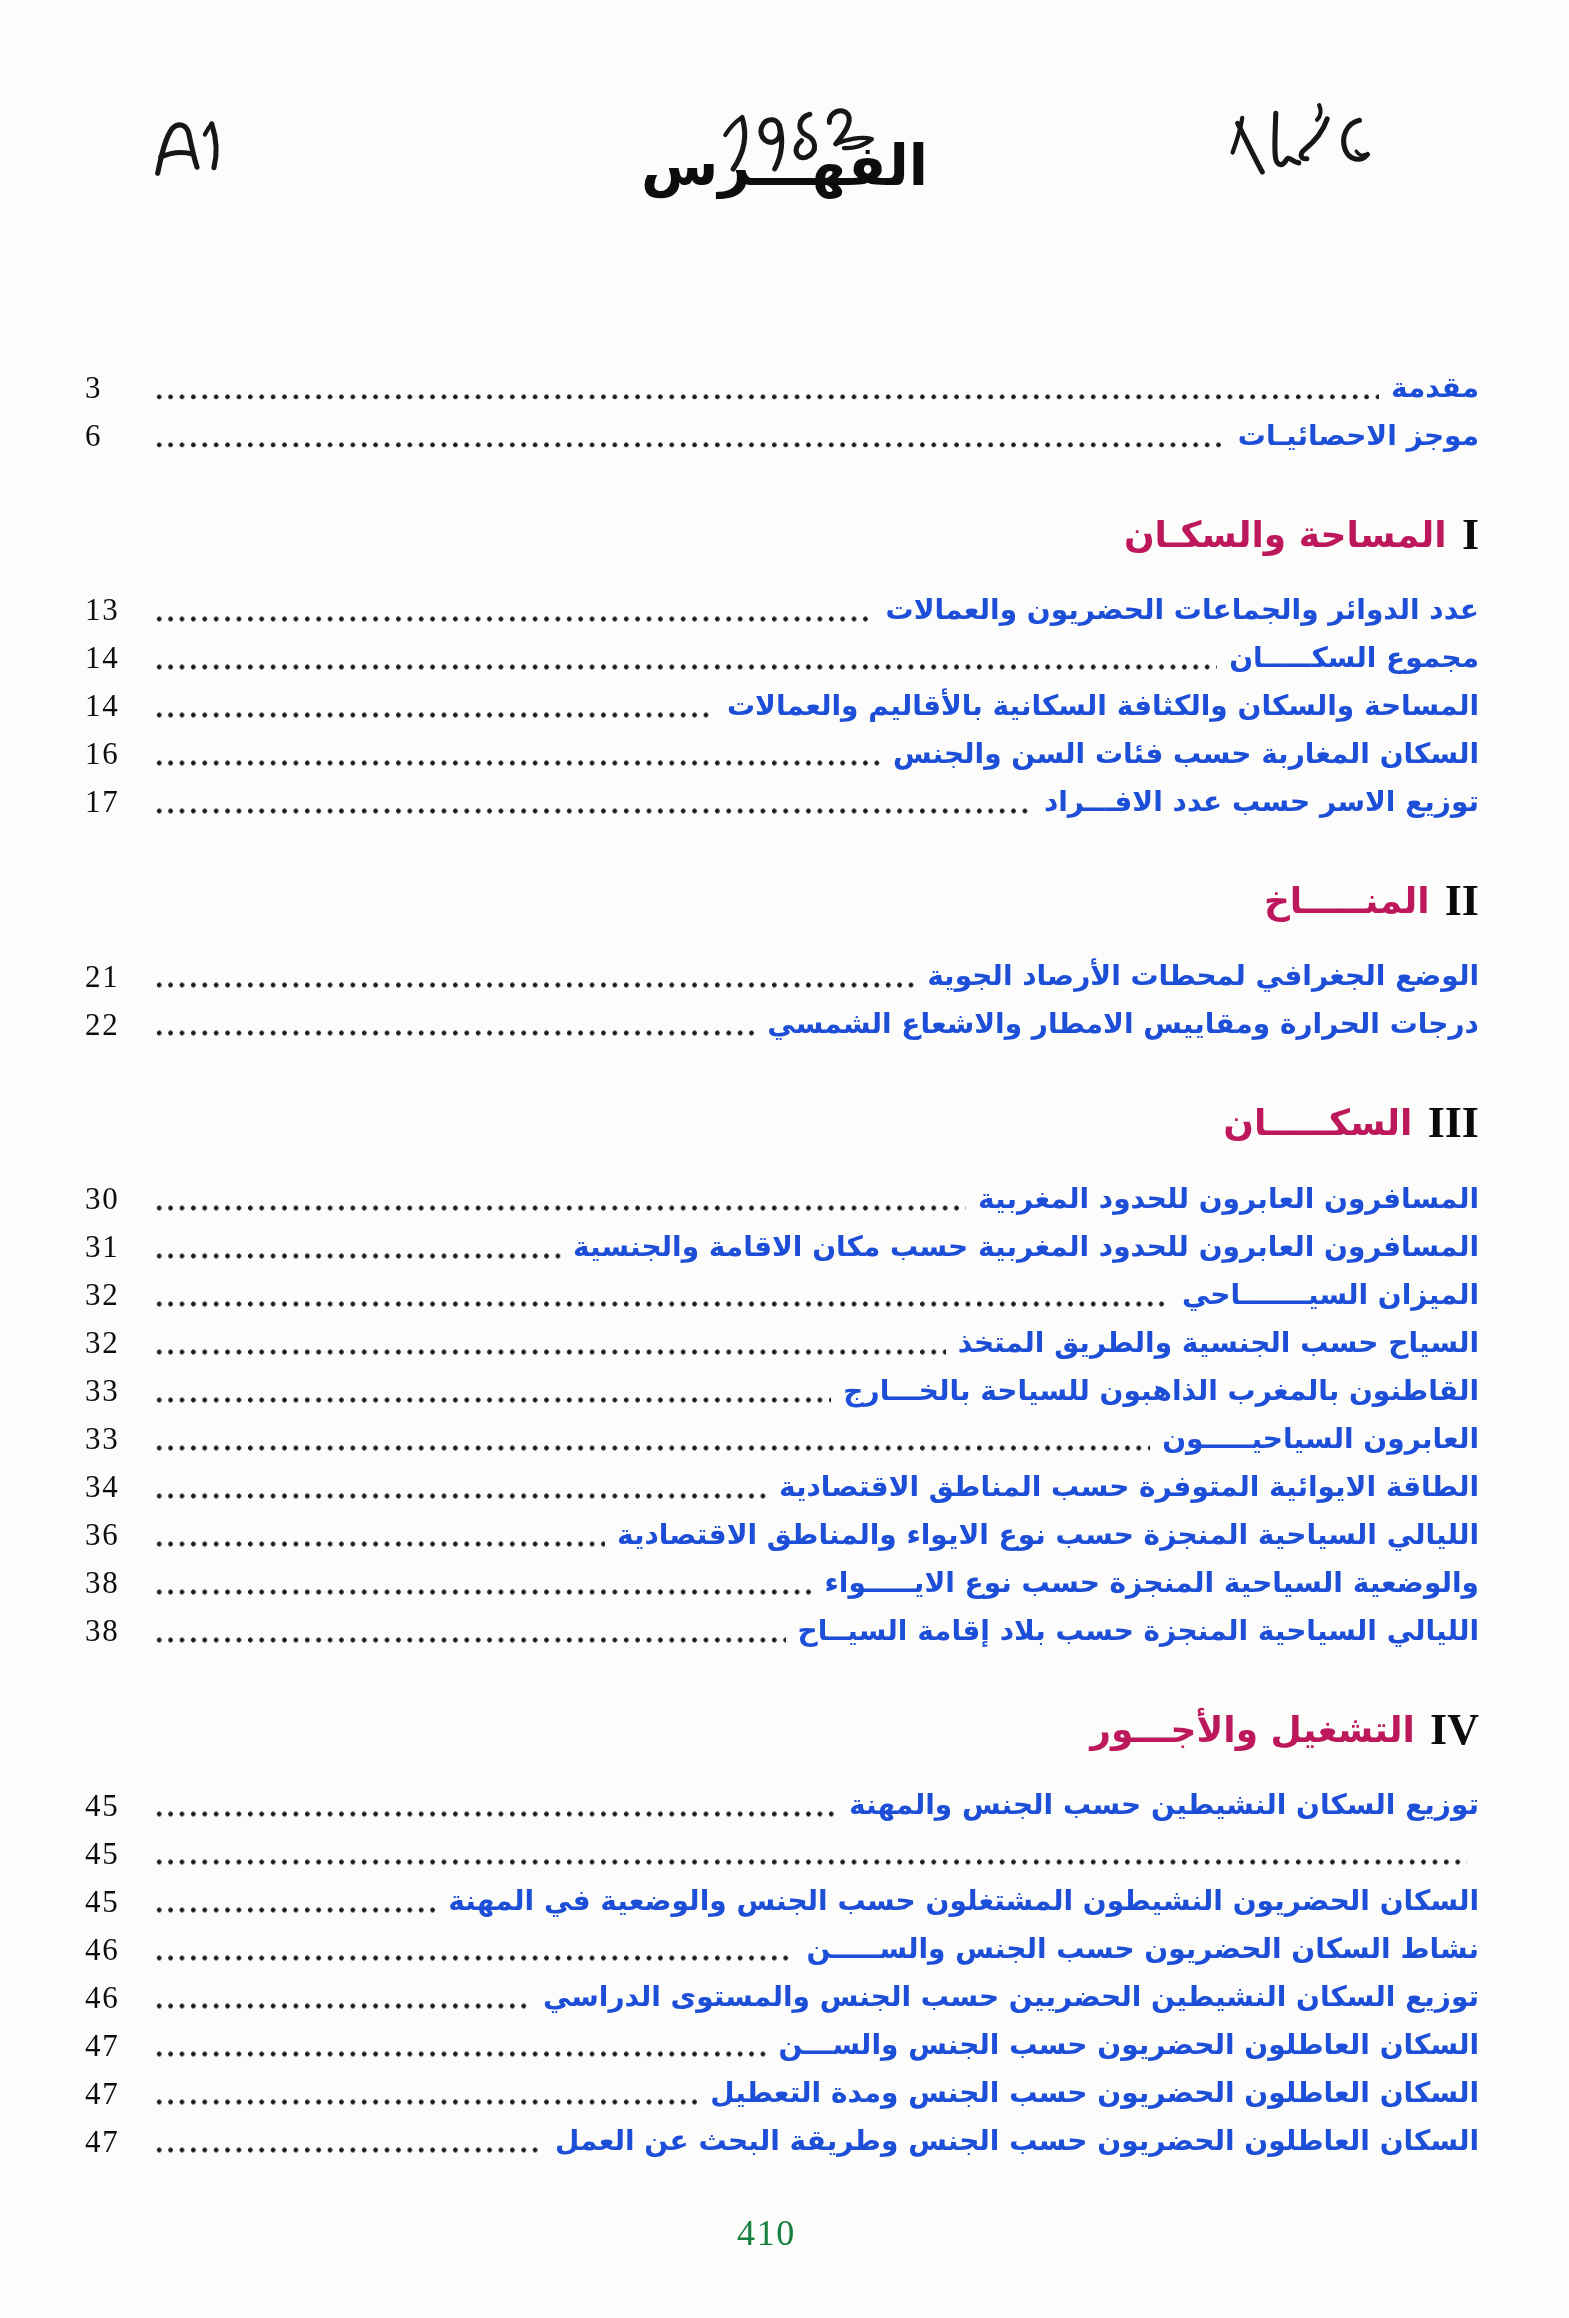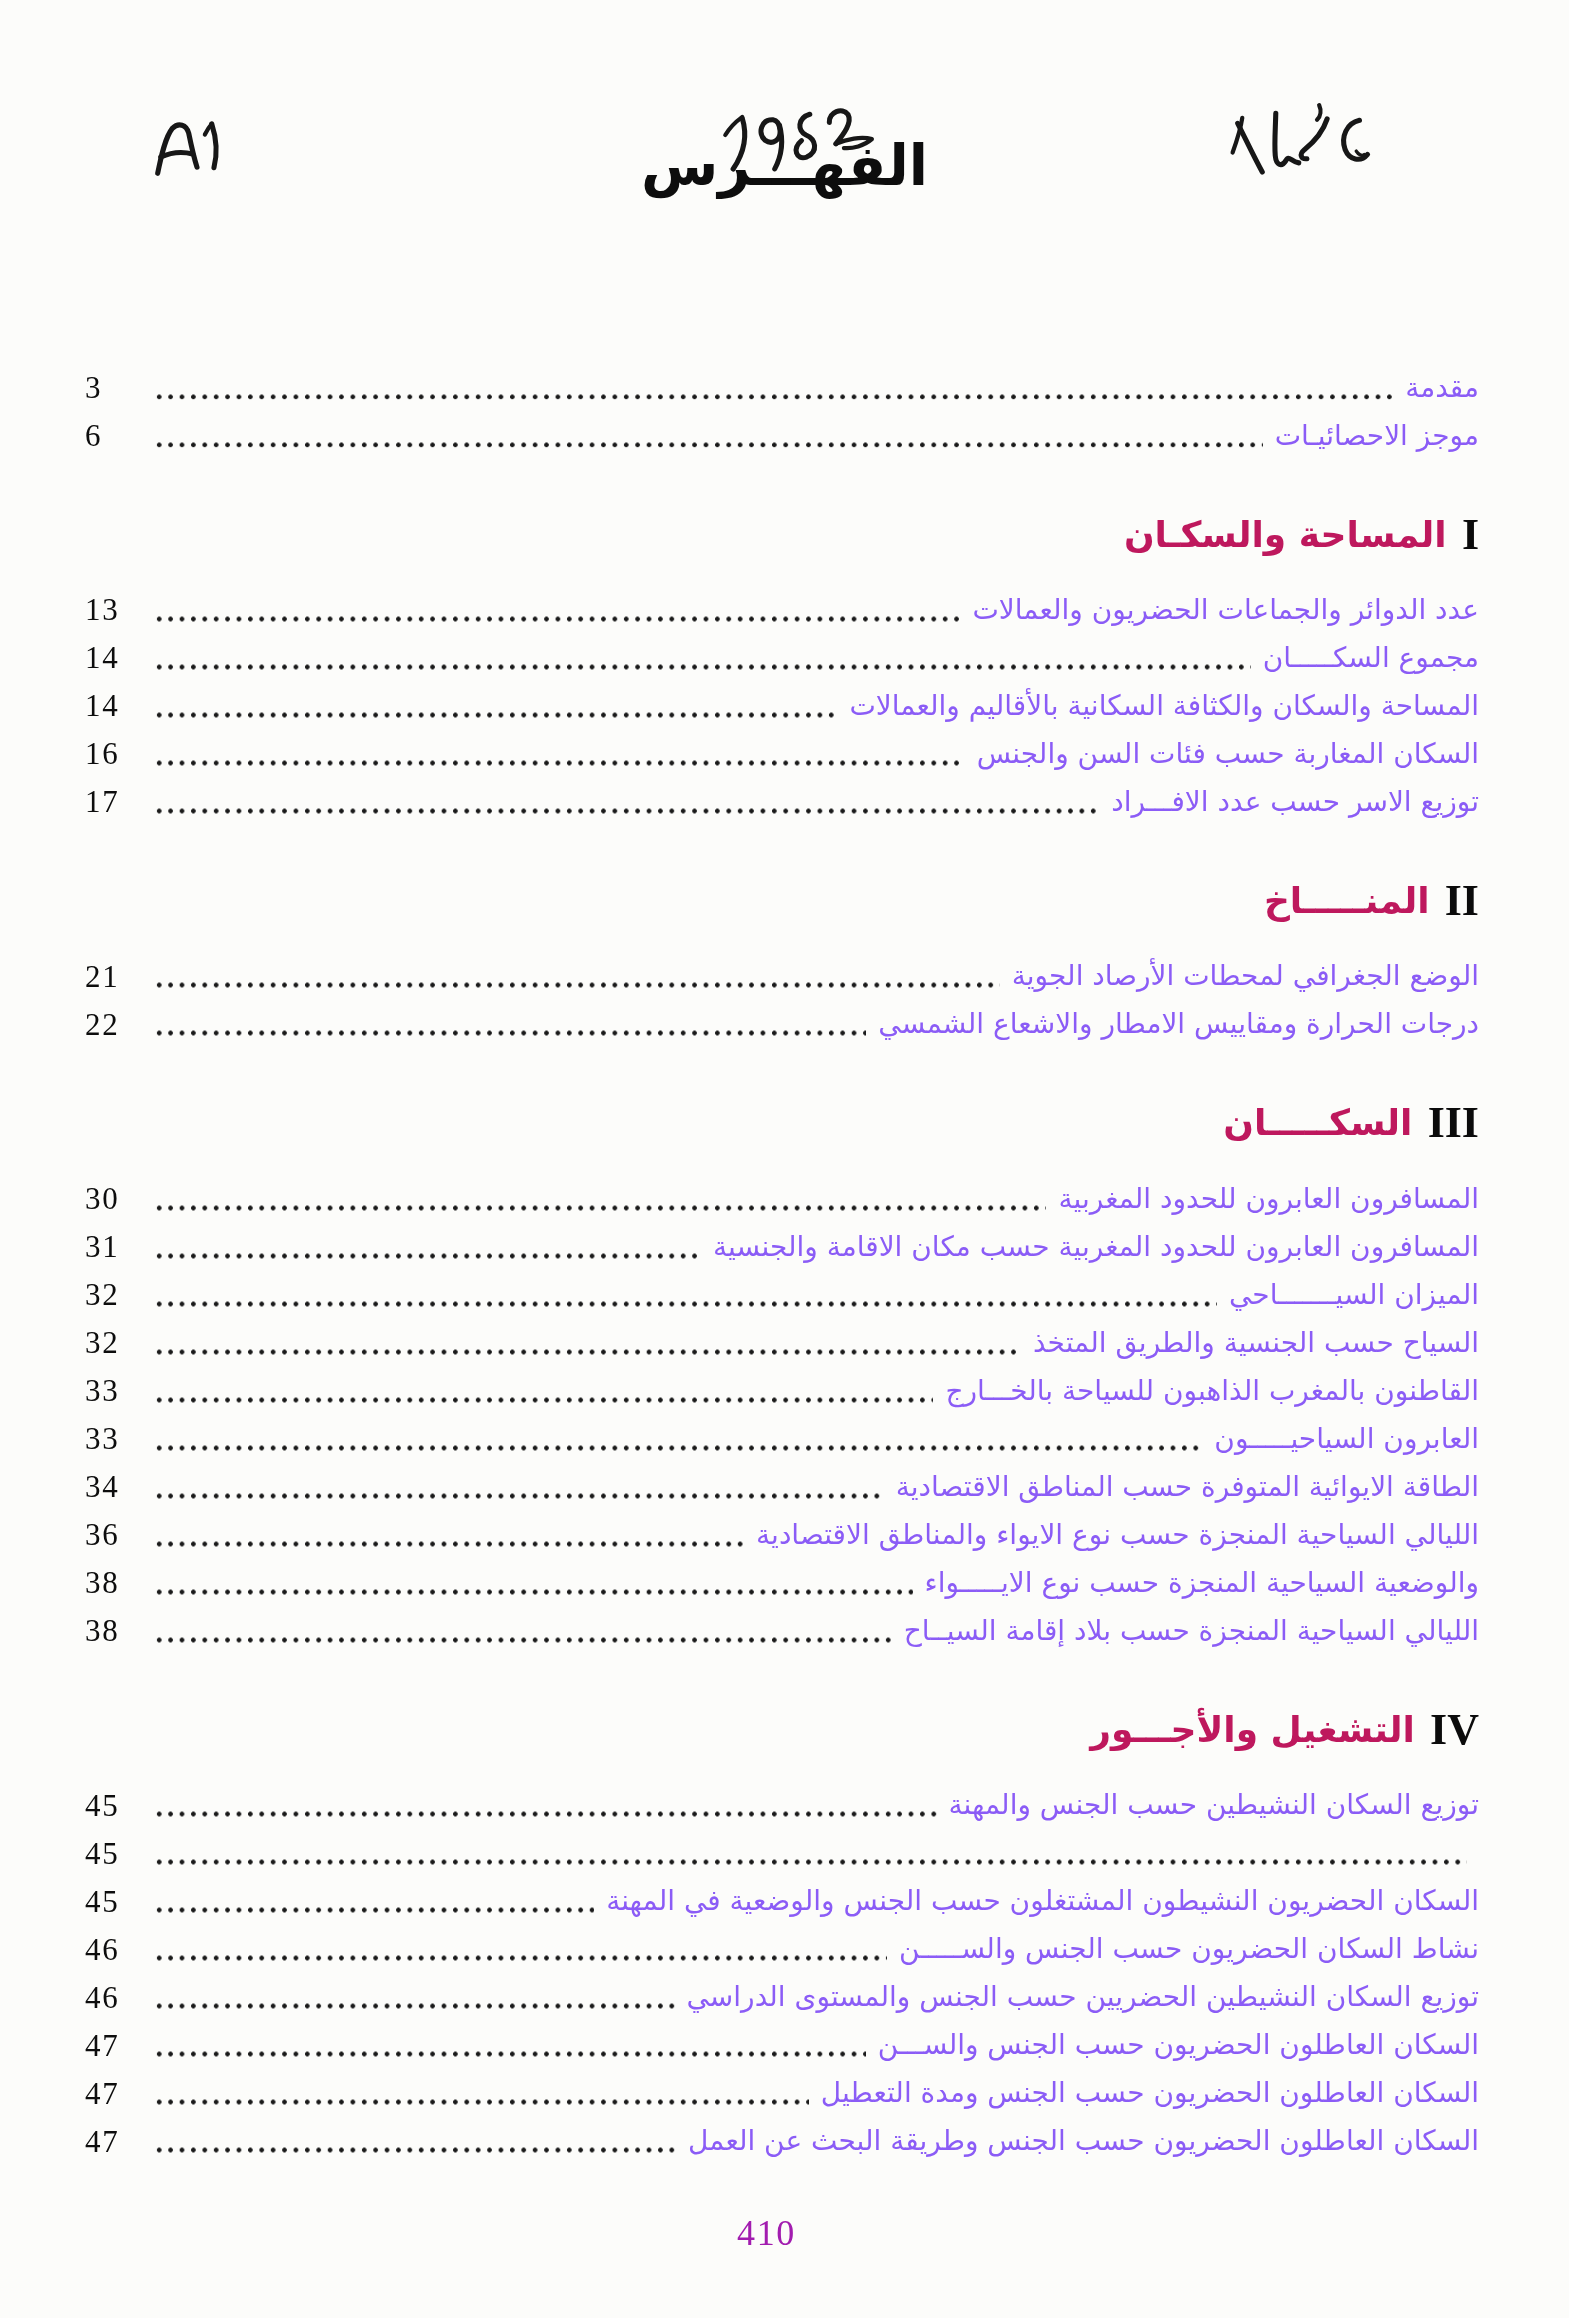--- a/index.html
+++ b/index.html
@@ -30,21 +30,21 @@
   
   .toc{
     position:absolute;top:364px;left:85px;right:90px;
     direction:rtl;
   }
   .toc-row{
     display:flex;align-items:center;
     height:48px;direction:rtl;
   }
   .entry-title{
-    font-size:28px;font-weight:400;color:#8b5cf6;
+    font-size:28px;font-weight:700;color:#1d4ed8;
     white-space:nowrap;line-height:1.1;
   }
   .dots{
     flex:1 1 auto;
     height:6.8px;
     margin:0 12px;
     align-self:center;
     transform:translateY(8.5px);
     background-image:radial-gradient(circle at 4.2px 3.4px, #1a1a1a 2px, transparent 2.5px);
     background-size:11.4px 6.8px;
@@ -68,21 +68,21 @@
   }
   .section-name{
     font-size:36px;font-weight:700;color:#be185d;
     white-space:nowrap;
   }
 
   .page-footer{
     position:absolute;top:2212px;left:0;width:1533px;
     text-align:center;
     font-family:"Liberation Serif","DejaVu Serif",serif;
-    font-size:36px;color:#a21caf;letter-spacing:1.7px;
+    font-size:36px;color:#15803d;letter-spacing:1.7px;
   }
 </style>
 </head>
 <body>
 
 <div class="page">
 
   <div class="hw" style="left:146px;top:117px;transform:rotate(-4deg);" role="img" aria-label="A1">
     <svg width="81" height="63" viewBox="0 0 96 74">
       <path d="M12,64 C18,42 24,22 33,12 C41,5 50,9 52,19 C54,34 56,48 59,60" stroke-width="6"></path>

